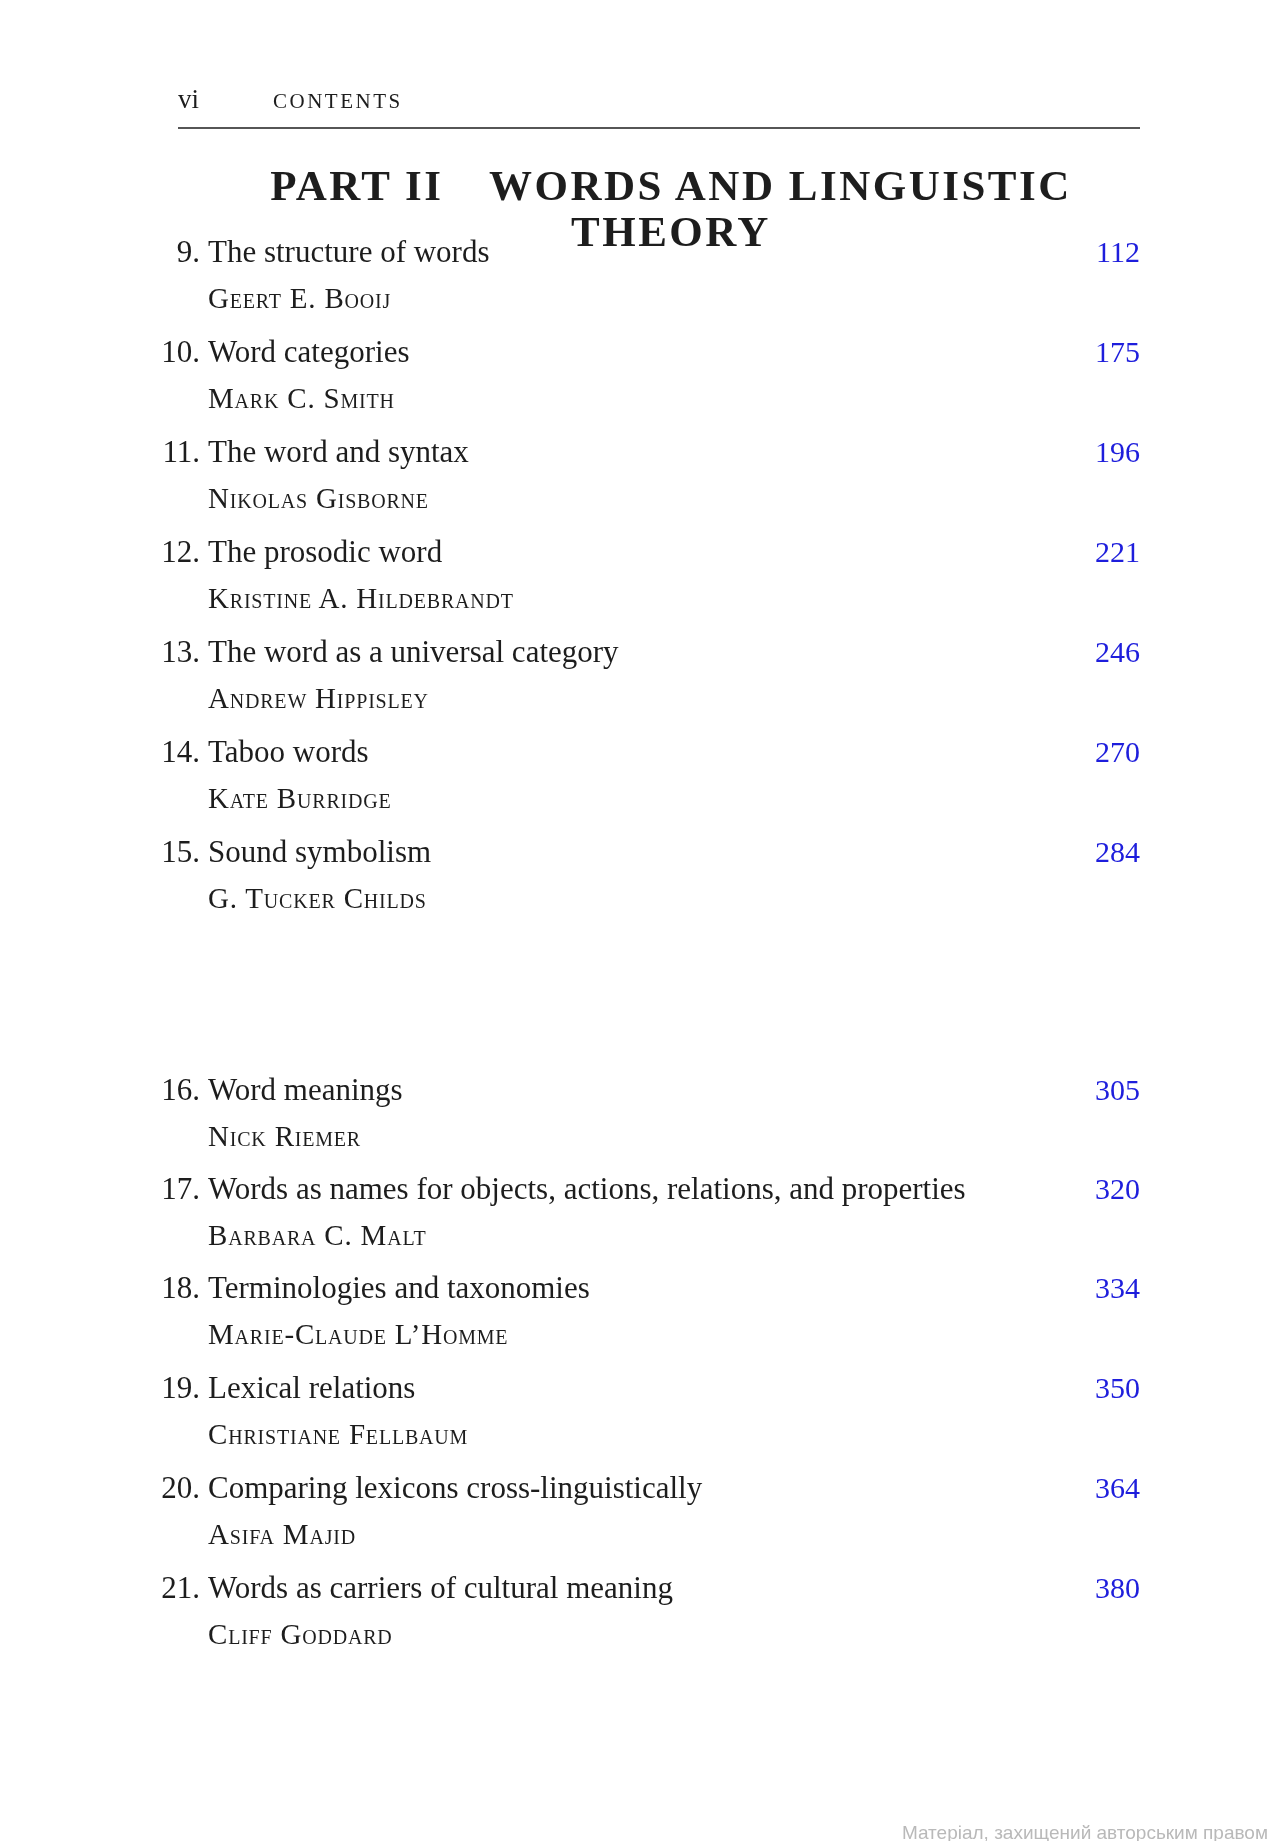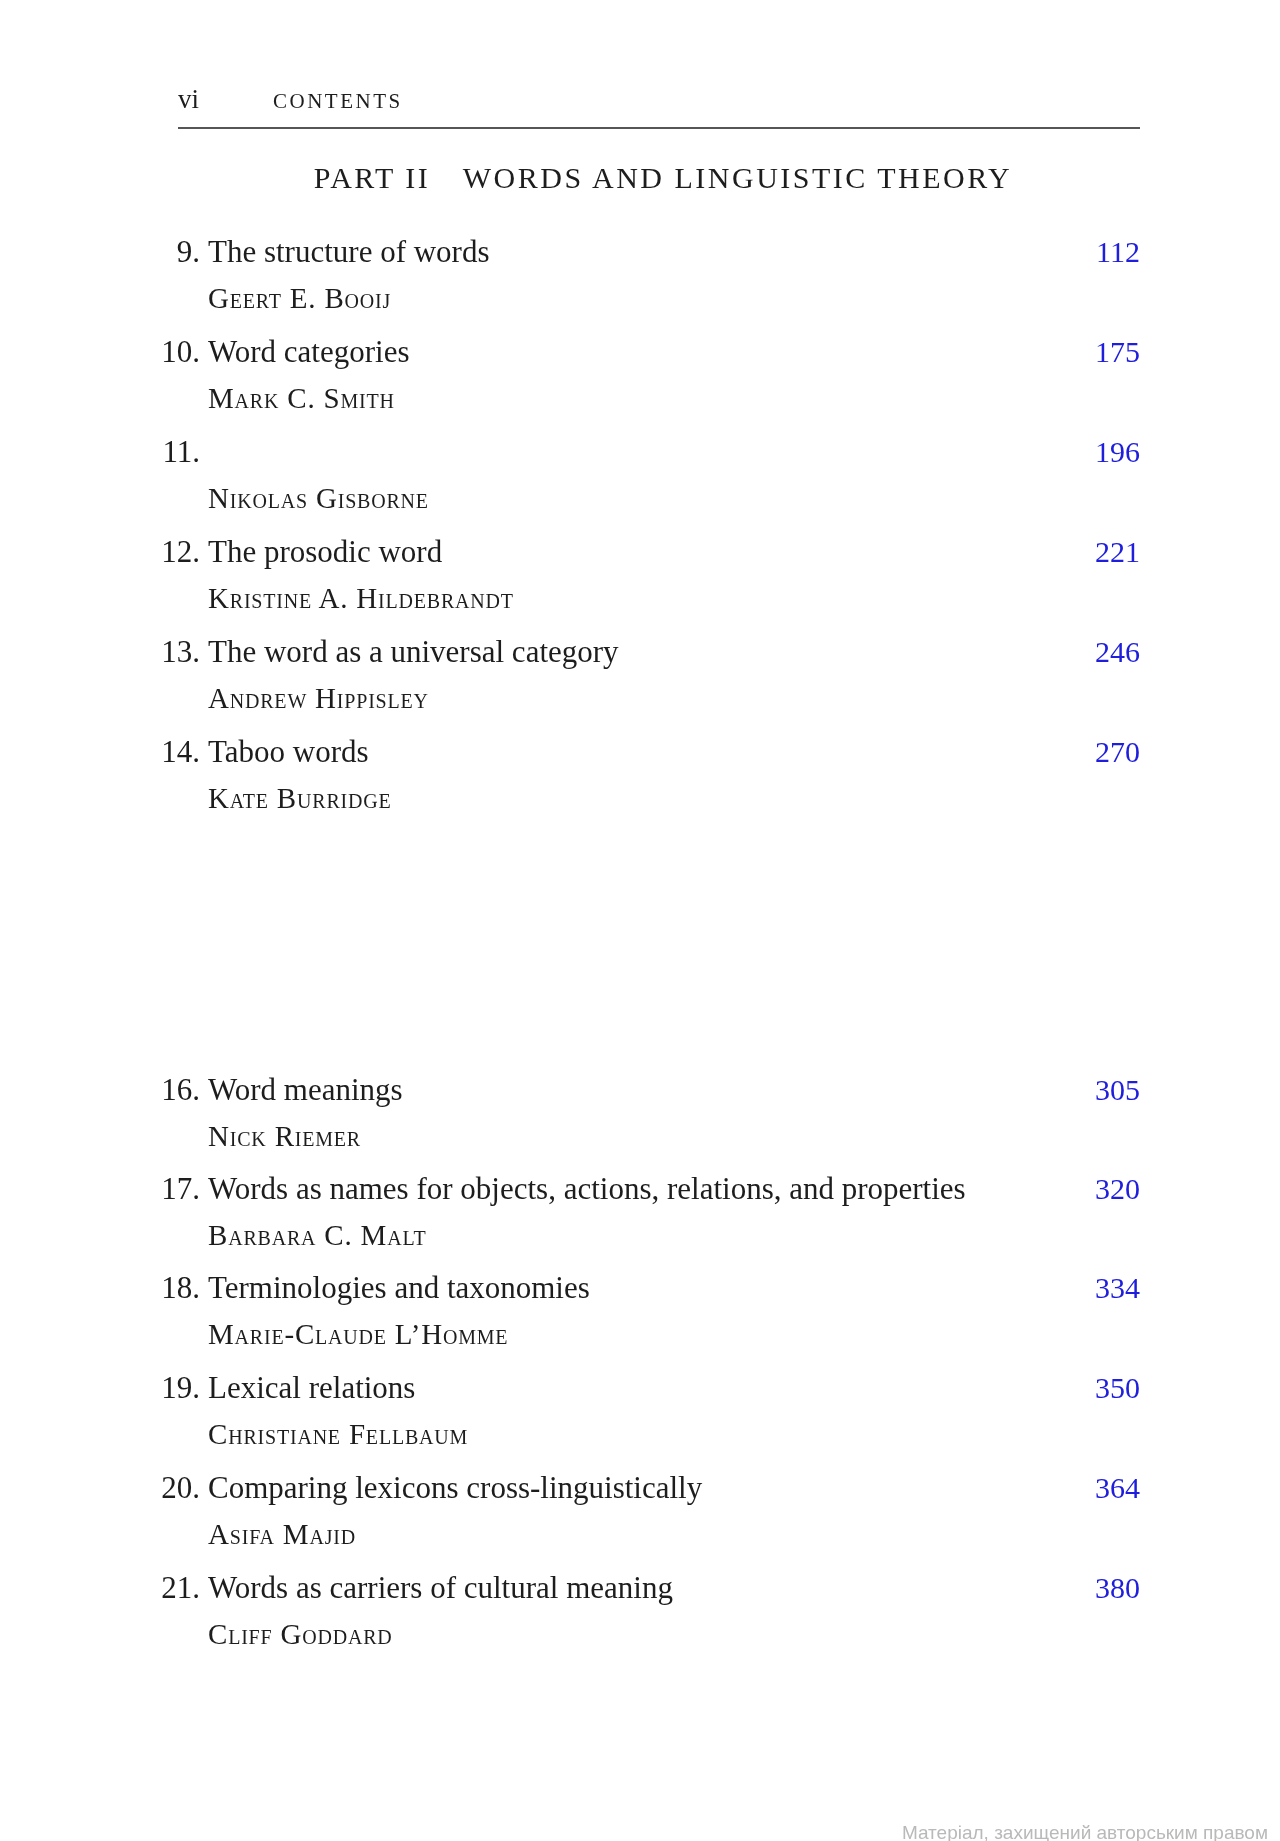--- a/index.html
+++ b/index.html
@@ -21,22 +21,22 @@
   }
   .folio { font-size: 27px; line-height: 30px; }
   .rh-title { font-size: 21px; letter-spacing: 2.5px; line-height: 30px; margin-left: 48px; }
   .head-rule {
     position: absolute; left: 178px; top: 127px;
     width: 962px; height: 2px; background: #565656;
   }
   
   .part-heading {
     position: absolute; left: 178px; width: 962px;
-    margin: 4px; text-align: center;
-    font-size: 30px; font-weight: normal;
+    margin: 12px; text-align: center;
+    font-size: 43px; font-weight: bold;
     letter-spacing: 2.5px; line-height: 46px;
     color: #1d1d1d; white-space: pre-line;
   }
   #part2-heading { top: 151px; }
   #part3-heading { top: 942px; }
   
   .entry {
     position: absolute; left: 150px; width: 990px;
   }
   .entry-row { display: flex; align-items: baseline; }
@@ -94,20 +94,21 @@
       <span class="num">10.</span>
       <span class="title">Word categories</span>
     </div>
     <div class="author">Mark C. Smith</div>
     <span class="page-num">175</span>
   </div>
 
   <div class="entry" style="top:433px">
     <div class="entry-row">
       <span class="num">11.</span>
+      <span class="title">The word and syntax</span>
     </div>
     <div class="author">Nikolas Gisborne</div>
     <span class="page-num">196</span>
   </div>
 
   <div class="entry" style="top:533px">
     <div class="entry-row">
       <span class="num">12.</span>
       <span class="title">The prosodic word</span>
     </div>
@@ -126,20 +127,28 @@
 
   <div class="entry" style="top:733px">
     <div class="entry-row">
       <span class="num">14.</span>
       <span class="title">Taboo words</span>
     </div>
     <div class="author">Kate Burridge</div>
     <span class="page-num">270</span>
   </div>
 
+  <div class="entry" style="top:833px">
+    <div class="entry-row">
+      <span class="num">15.</span>
+      <span class="title">Sound symbolism</span>
+    </div>
+    <div class="author">G. Tucker Childs</div>
+    <span class="page-num">284</span>
+  </div>
 
 
   <div class="entry" style="top:1071px">
     <div class="entry-row">
       <span class="num">16.</span>
       <span class="title">Word meanings</span>
     </div>
     <div class="author">Nick Riemer</div>
     <span class="page-num">305</span>
   </div>

